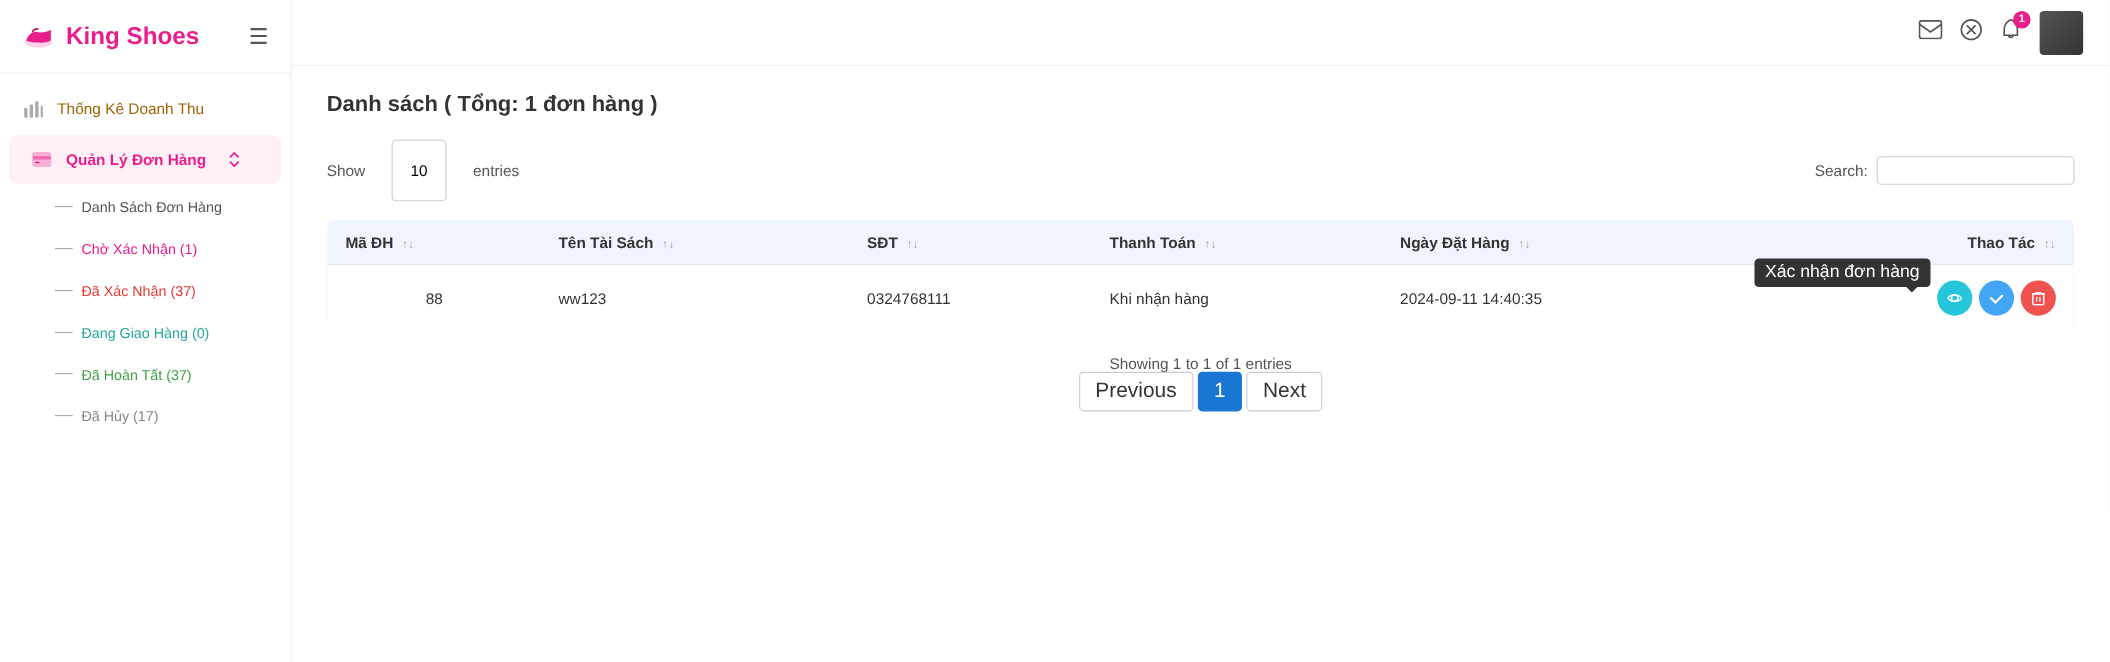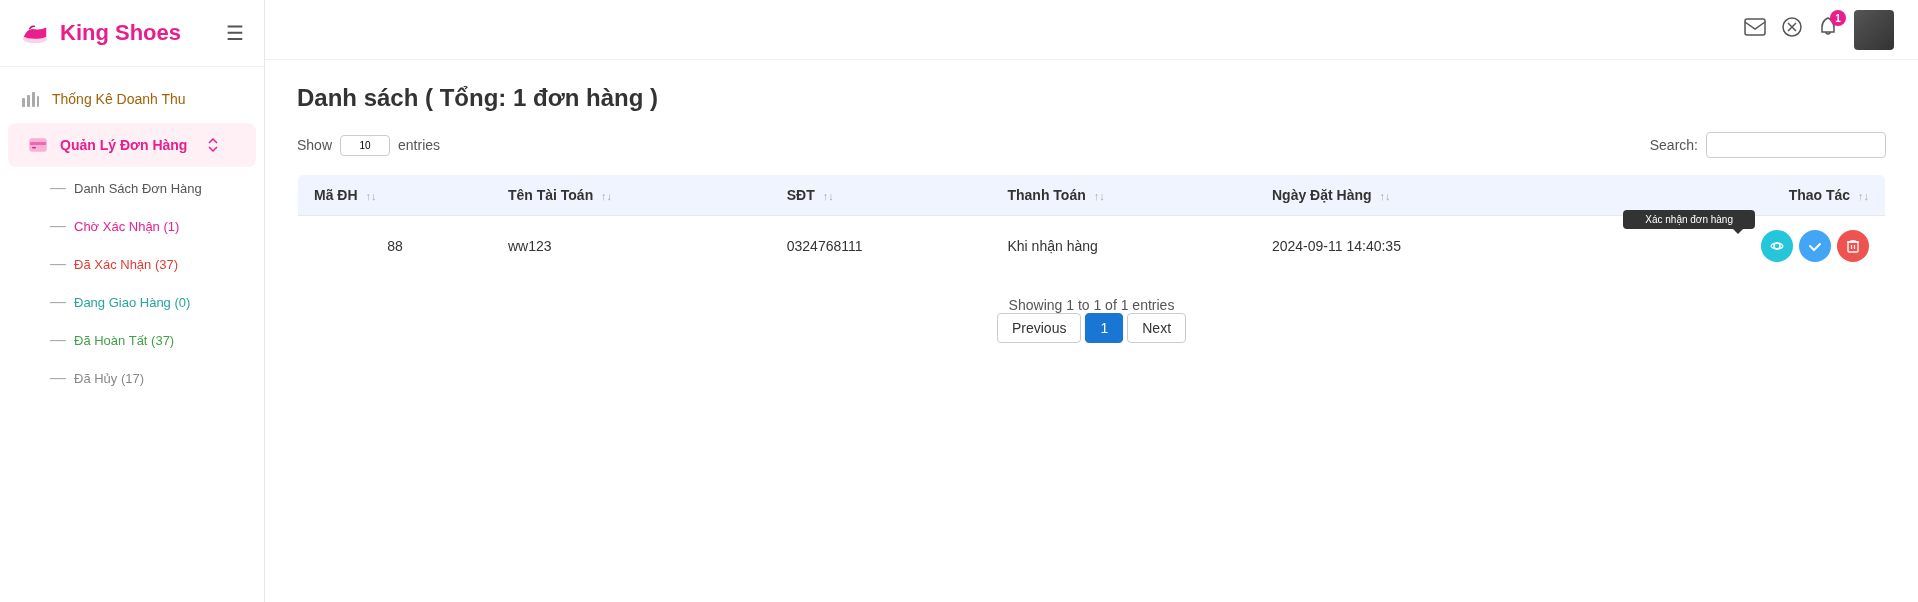--- a/index.html
+++ b/index.html
@@ -140,44 +140,44 @@
       background: linear-gradient(135deg, #555, #333);
     }
 
     
     .content {
       flex: 1;
       padding: 24px 32px;
       overflow-y: auto;
     }
     .page-title {
-      font-size: 24px;
+      font-size: 20px;
       font-weight: 600;
       color: #333;
       margin-bottom: 20px;
     }
     .table-controls {
       display: flex;
       align-items: center;
       justify-content: space-between;
       margin-bottom: 16px;
     }
     .show-entries {
       display: flex;
       align-items: center;
-      gap: 8px;
+      gap: 24px;
       font-size: 14px;
       color: #555;
     }
     .show-entries input {
       width: 50px;
       border: 1px solid #ccc;
       border-radius: 4px;
-      padding: 4px 8px;
-      font-size: 10px;
+      padding: 19px 8px;
+      font-size: 14px;
       text-align: center;
     }
     .search-control {
       display: flex;
       align-items: center;
       gap: 8px;
       font-size: 14px;
       color: #555;
     }
     .search-control input {
@@ -244,22 +244,22 @@
     .btn-delete { background: #ef5350; }
 
     
     .tooltip-container { position: relative; display: inline-block; }
     .tooltip-box {
       position: absolute;
       top: -36px;
       right: 0;
       background: #333;
       color: white;
-      font-size: 10px;
-      padding: 4px 22px;
+      font-size: 16px;
+      padding: 4px 10px;
       border-radius: 4px;
       white-space: nowrap;
       z-index: 100;
     }
     .tooltip-box::after {
       content: '';
       position: absolute;
       top: 100%;
       right: 12px;
       border: 5px solid transparent;
@@ -280,21 +280,21 @@
       display: flex;
       align-items: center;
       gap: 4px;
     }
     .page-btn {
       padding: 6px 14px;
       border: 1px solid #ccc;
       background: #fff;
       border-radius: 4px;
       cursor: pointer;
-      font-size: 14px;
+      font-size: 19px;
       color: #333;
     }
     .page-btn.active {
       background: #1976d2;
       color: white;
       border-color: #1976d2;
     }
   </style>
 </head>
 <body>
@@ -411,21 +411,21 @@
     </div>
 
     <table class="data-table">
       <thead>
         <tr>
           <th>
             <span>Mã ĐH</span>
             <span class="sort-icon">↑↓</span>
           </th>
           <th>
-            <span>Tên Tài Toán</span>
+            <span>Tên Tài Sách</span>
             <span class="sort-icon">↑↓</span>
           </th>
           <th>
             <span>SĐT</span>
             <span class="sort-icon">↑↓</span>
           </th>
           <th>
             <span>Thanh Toán</span>
             <span class="sort-icon">↑↓</span>
           </th>

